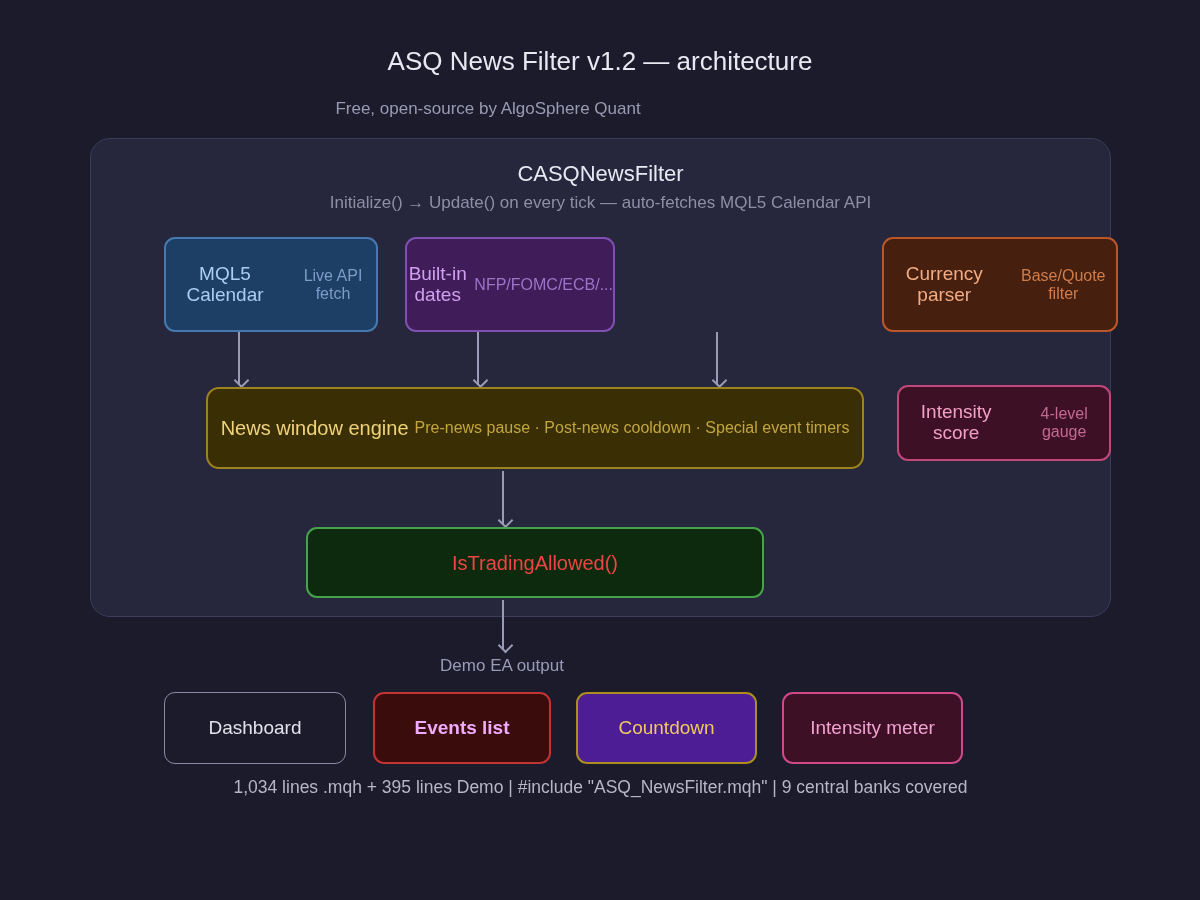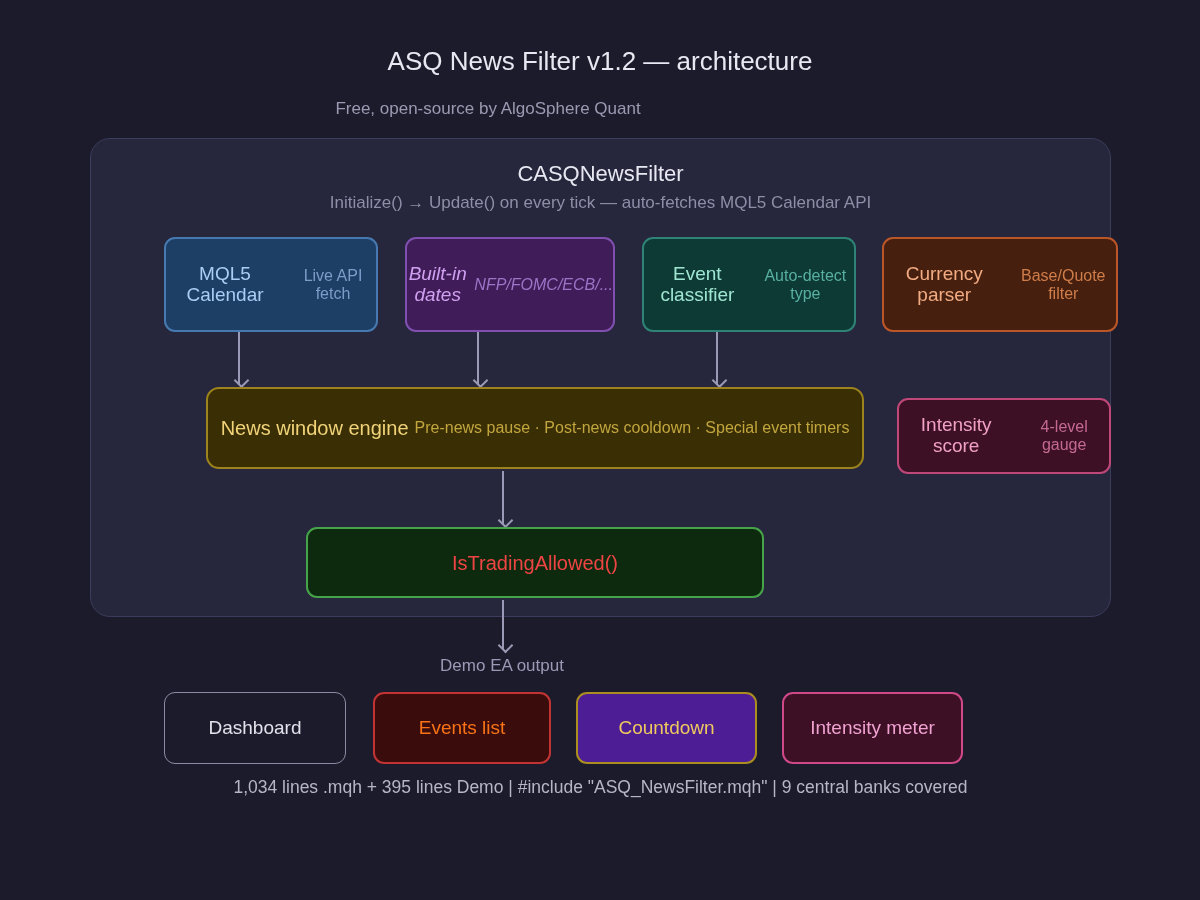--- a/index.html
+++ b/index.html
@@ -65,25 +65,25 @@
   }
   .demo-label {
     position: absolute; top: 517px; left: 411px;
     transform: translateX(-50%);
     font-size: 17px; color: #9a9ab6;
     white-space: nowrap;
   }
 
   
   .n-mql5       { left: 40px;  top: 98px;  width: 214px; height: 95px; }
-  .n-builtin    { left: 281px; top: 98px;  width: 210px; height: 95px; font-style: italic; }
+  .n-builtin    { left: 281px; top: 98px;  width: 210px; height: 95px; }
   .n-classifier { left: 518px; top: 98px;  width: 214px; height: 95px; }
   .n-currency   { left: 758px; top: 98px;  width: 236px; height: 95px; }
   .n-engine     { left: 82px;  top: 248px; width: 658px; height: 82px; border-radius: 13px; }
-  .n-intensity  { left: 773px; top: 259px; width: 214px; height: 76px; }
+  .n-intensity  { left: 773px; top: 246px; width: 214px; height: 76px; }
   .n-ita        { left: 182px; top: 388px; width: 458px; height: 71px; }
   .n-dashboard  { left: 40px;  top: 553px; width: 182px; height: 72px; border-width: 1px; }
   .n-events     { left: 249px; top: 553px; width: 178px; height: 72px; }
   .n-countdown  { left: 452px; top: 553px; width: 181px; height: 72px; }
   .n-meter      { left: 658px; top: 553px; width: 181px; height: 72px; }
 
   .a-1 { left: 147px; top: 193px; height: 53px; }
   .a-2 { left: 386px; top: 193px; height: 53px; }
   .a-3 { left: 625px; top: 193px; height: 53px; }
   .a-4 { left: 411px; top: 332px; height: 54px; }
@@ -103,24 +103,20 @@
   <div class="node n-mql5" style="background-color: rgb(29, 63, 102); border-color: rgb(70, 121, 176);">
     <div class="node-title" style="color: rgb(169, 205, 244);">MQL5 Calendar</div>
     <div class="node-sub" style="color: rgb(125, 156, 200);">Live API fetch</div>
   </div>
 
   <div class="node n-builtin" style="background-color: rgb(64, 29, 88); border-color: rgb(128, 80, 176);">
     <div class="node-title" style="color: rgb(207, 160, 240);">Built-in dates</div>
     <div class="node-sub" style="color: rgb(156, 116, 200);">NFP/FOMC/ECB/...</div>
   </div>
 
-  <div class="node n-classifier" style="background-color: rgb(14, 58, 53); border-color: rgb(46, 130, 118);">
-    <div class="node-title" style="color: rgb(159, 230, 210);">Event classifier</div>
-    <div class="node-sub" style="color: rgb(88, 176, 160);">Auto-detect type</div>
-  </div>
 
   <div class="node n-currency" style="background-color: rgb(70, 31, 14); border-color: rgb(187, 86, 40);">
     <div class="node-title" style="color: rgb(242, 171, 130);">Currency parser</div>
     <div class="node-sub" style="color: rgb(207, 125, 74);">Base/Quote filter</div>
   </div>
 
   <div class="arrow a-1" style="color: rgb(154, 154, 182);"></div>
   <div class="arrow a-2" style="color: rgb(154, 154, 182);"></div>
   <div class="arrow a-3" style="color: rgb(154, 154, 182);"></div>
 
@@ -142,21 +138,21 @@
 
   <div class="arrow a-5" style="color: rgb(154, 154, 182);"></div>
 
   <div class="demo-label">Demo EA output</div>
 
   <div class="node n-dashboard" style="background-color: transparent; border-color: rgb(138, 138, 162);">
     <div class="node-title" style="color: rgb(226, 226, 236);">Dashboard</div>
   </div>
 
   <div class="node n-events" style="background-color: rgb(58, 12, 12); border-color: rgb(194, 52, 52);">
-    <div class="node-title" style="color: #f97316;">Events list</div>
+    <div class="node-title" style="color: #f0abfc; font-weight: bold;">Events list</div>
   </div>
 
   <div class="node n-countdown" style="background-color: #4c1d95; border-color: rgb(171, 141, 32);">
     <div class="node-title" style="color: rgb(240, 201, 94);">Countdown</div>
   </div>
 
   <div class="node n-meter" style="background-color: rgb(62, 16, 38); border-color: rgb(207, 72, 136); justify-content: center;">
     <div class="node-title" style="color: rgb(240, 162, 208);">Intensity meter</div>
   </div>
 

